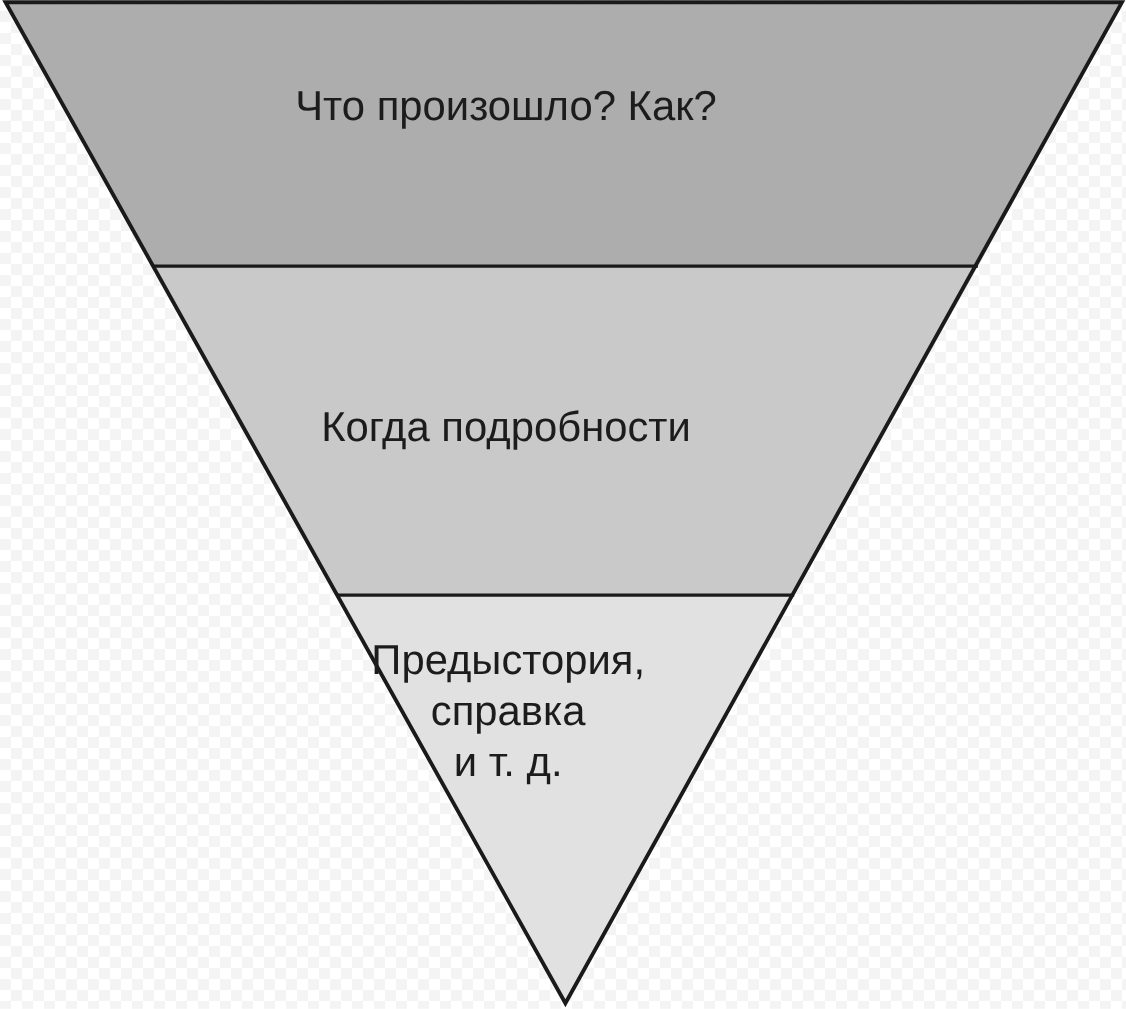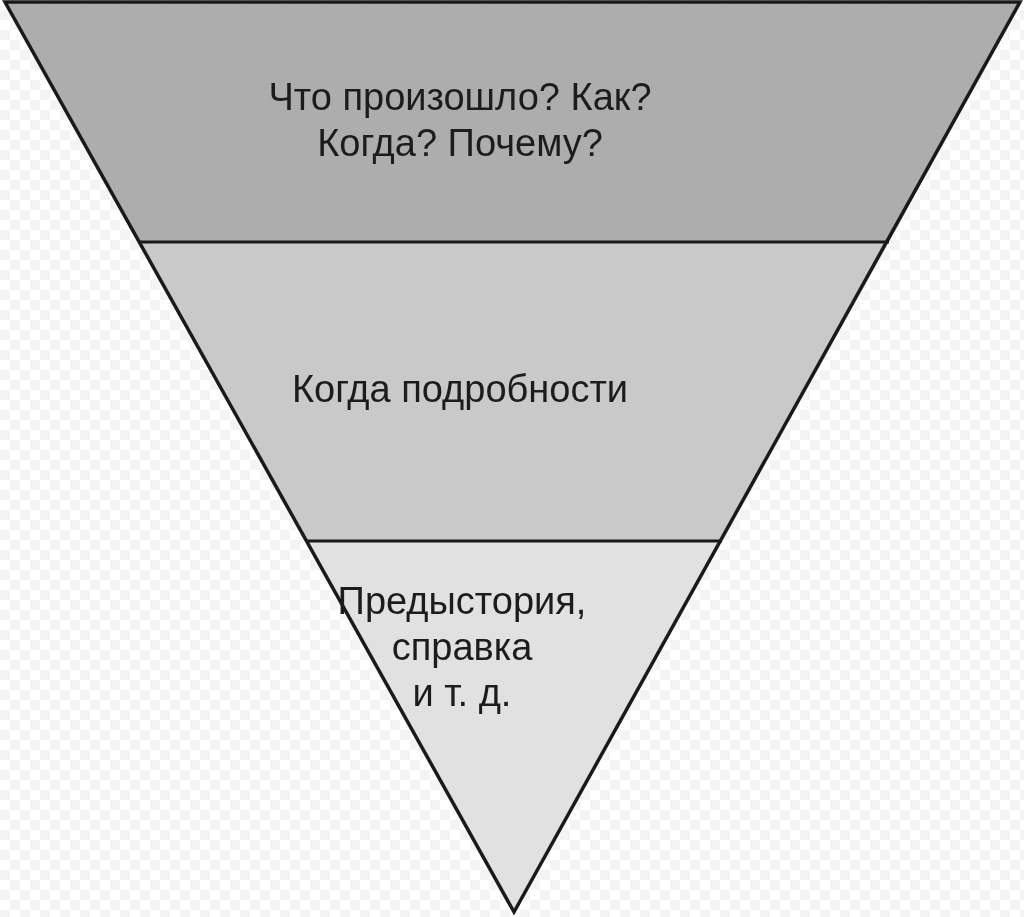--- a/index.html
+++ b/index.html
@@ -27,21 +27,20 @@
   <polygon points="5,2 1020,2 889,242 140,242" fill="#adadad"></polygon>
   <polygon points="140,242 889,242 722,541 307,541" fill="#c9c9c9"></polygon>
   <polygon points="307,541 722,541 514,912" fill="#e1e1e1"></polygon>
   <line x1="140" y1="242" x2="889" y2="242" stroke="#1a1a1a" stroke-width="3"></line>
   <line x1="307" y1="541" x2="722" y2="541" stroke="#1a1a1a" stroke-width="3"></line>
   <polygon points="5,2 1020,2 514,912" fill="none" stroke="#1a1a1a" stroke-width="3.5" stroke-linejoin="miter"></polygon>
 </svg>
 
 <div class="label" style="top:74px;">
   <div>Что произошло? Как?</div>
-  <div>Когда? Почему?</div>
 </div>
 
 <div class="label" style="top:366px;">
   <div>Когда подробности</div>
 </div>
 
 <div class="label" style="top:578px; left:2px;">
   <div>Предыстория,</div>
   <div>справка</div>
   <div>и т. д.</div>

